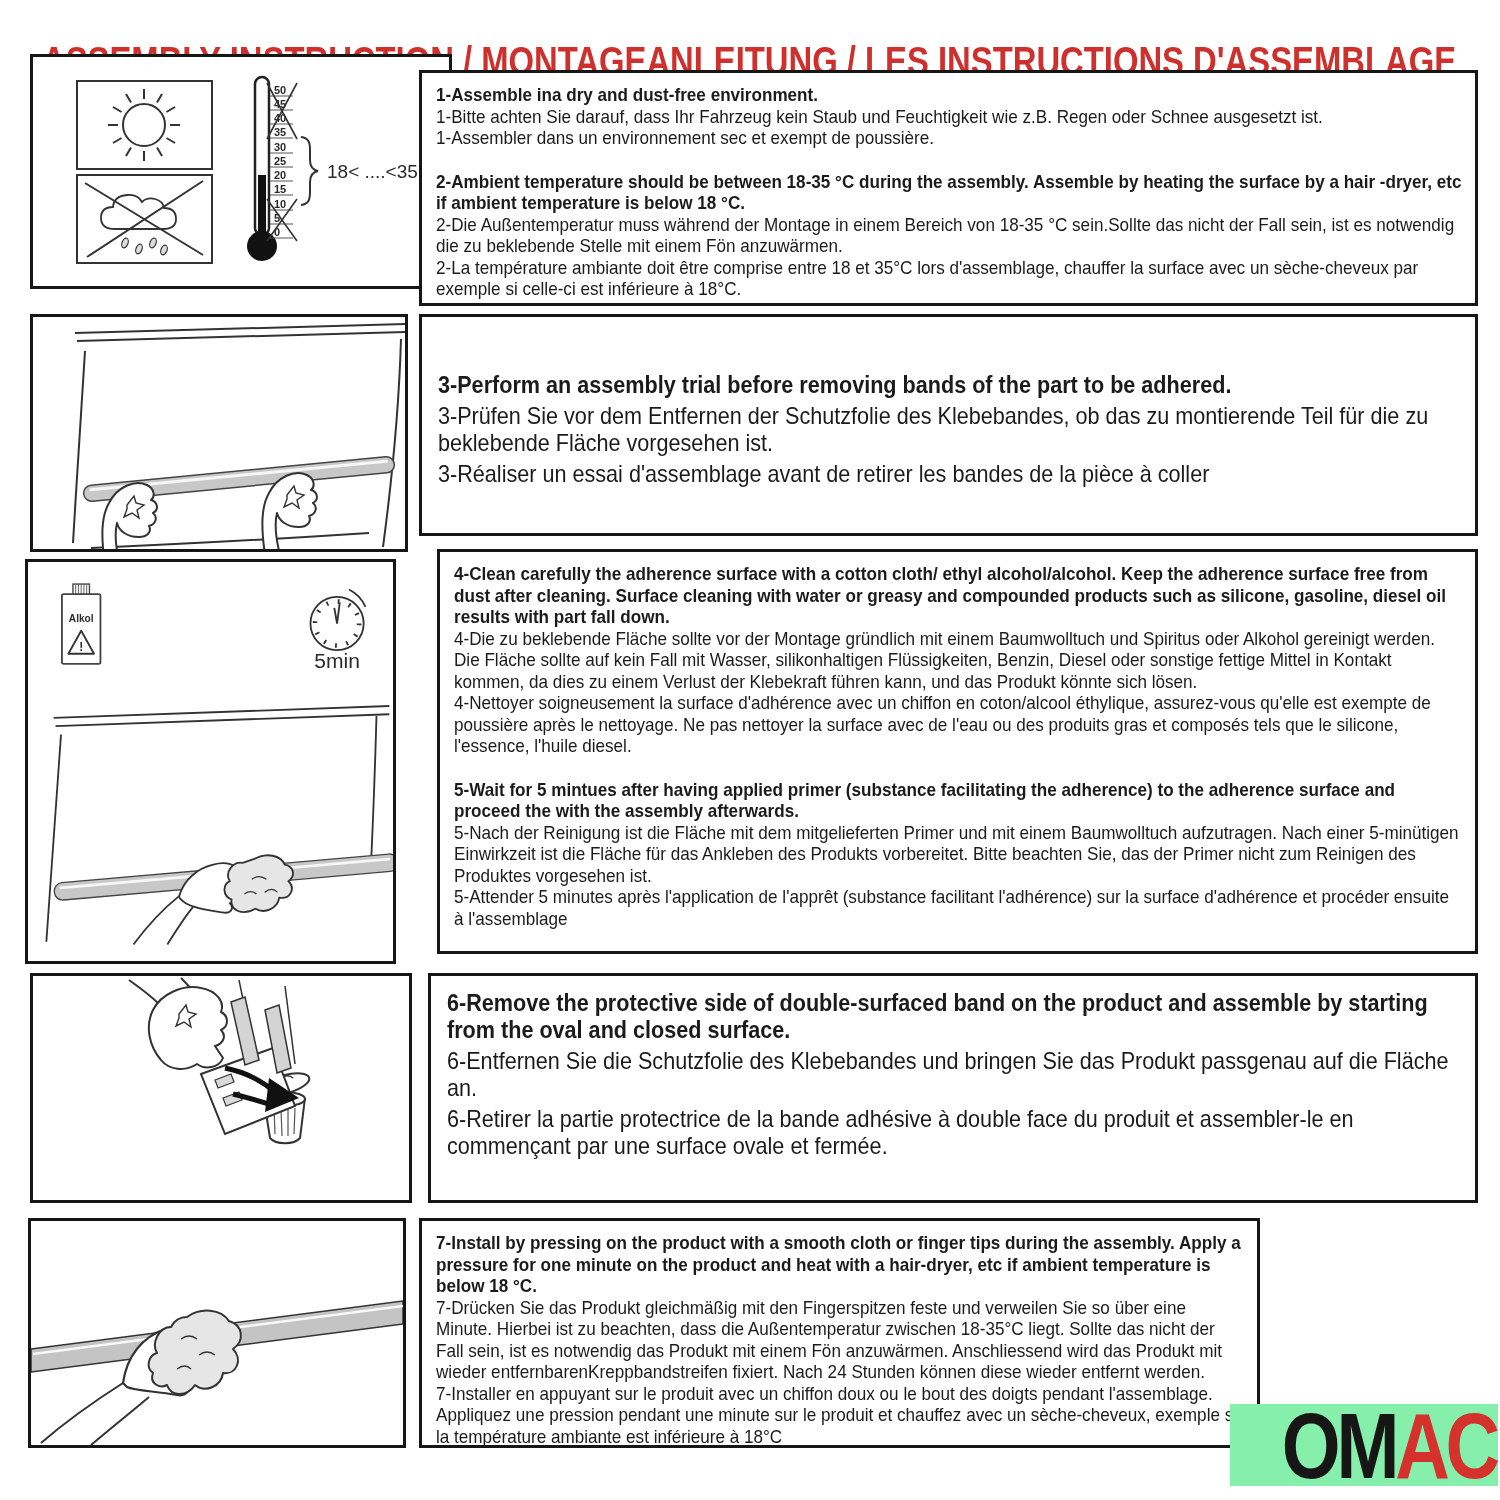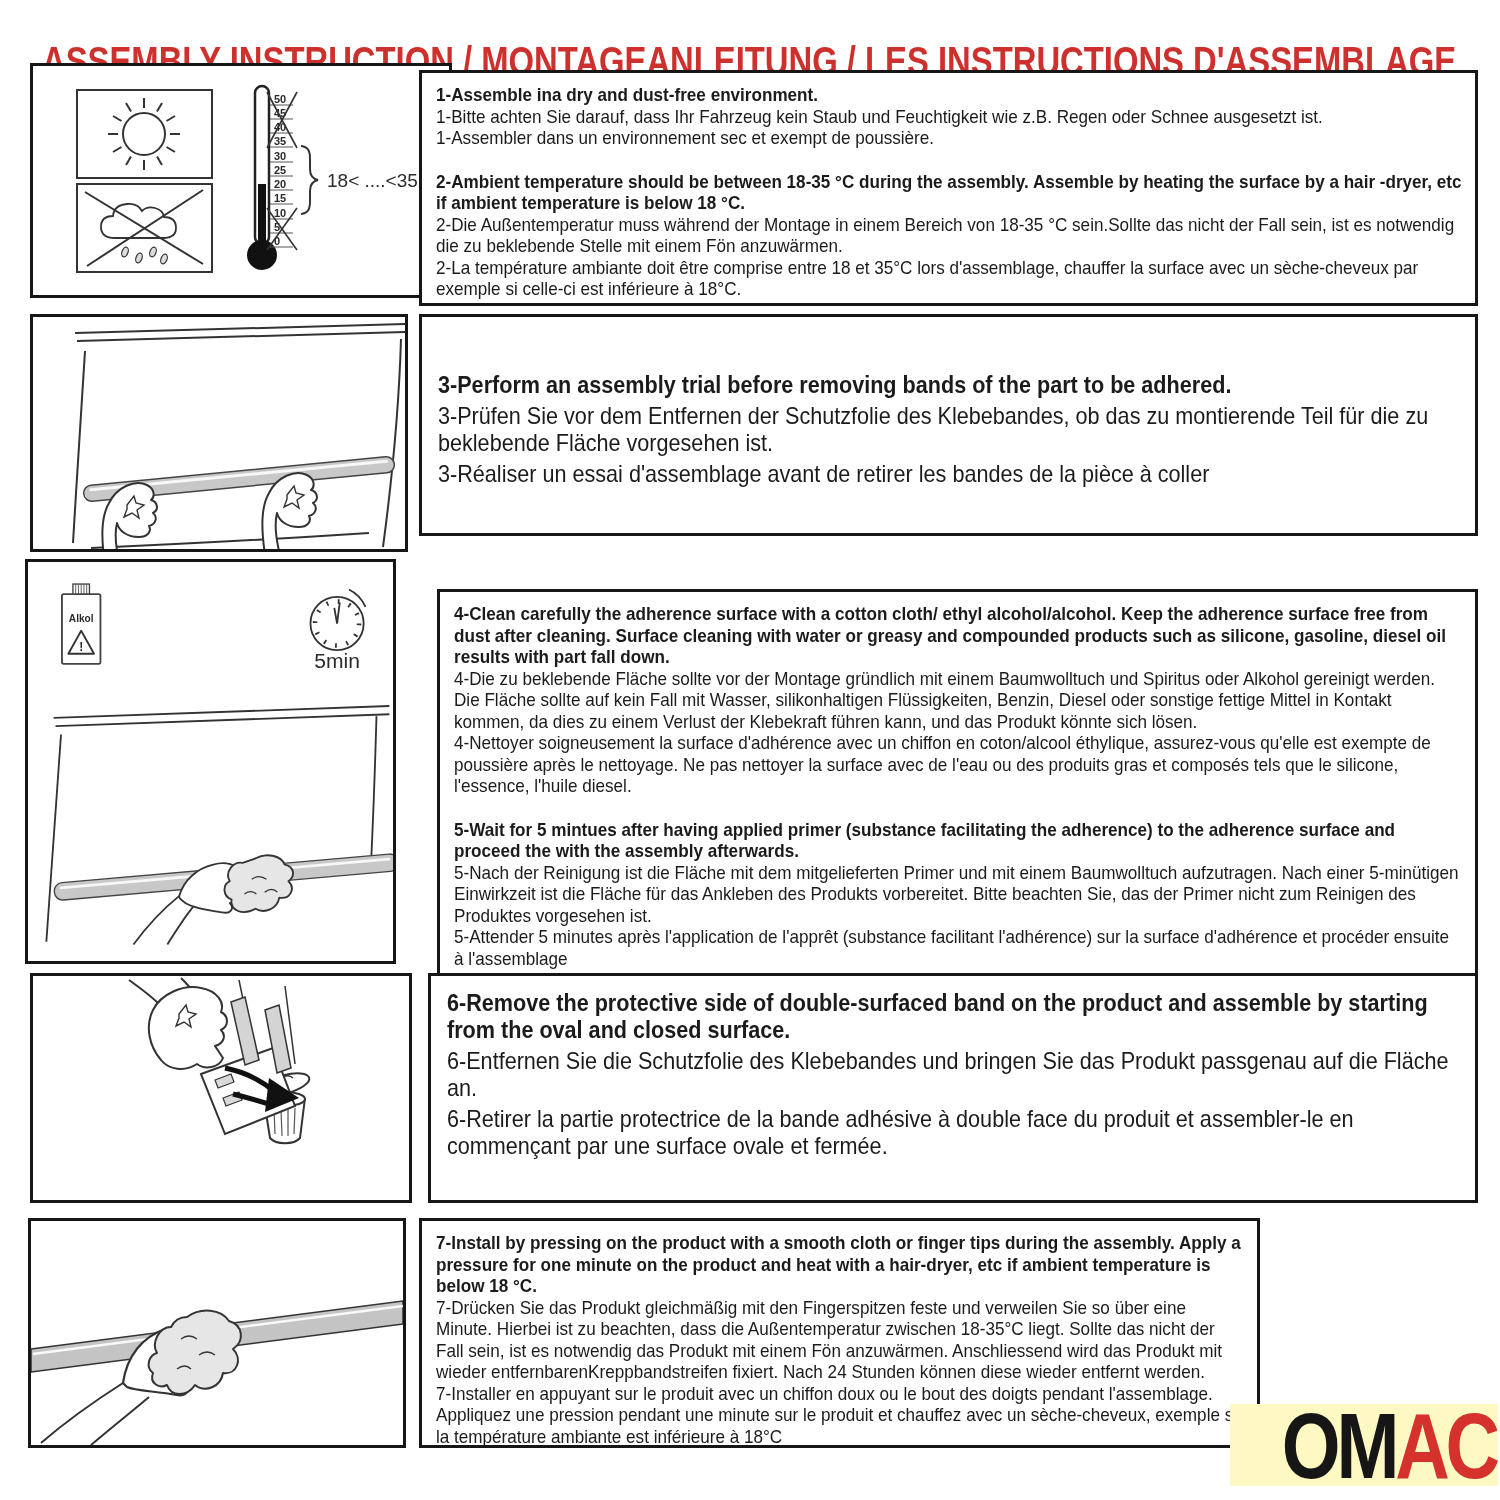--- a/index.html
+++ b/index.html
@@ -13,34 +13,34 @@
   .txt{transform:scaleX(.9);transform-origin:0 0;width:111.2%;}
   .small{font-size:19px;line-height:21.5px;}
   .big{font-size:24px;line-height:27px;}
   .big p + p{margin-top:4px;}
   p{margin:0;}
   .b{font-weight:bold;}
   .gap{margin-top:22px;}
   .pad-s{padding:11px 14px 7px 14px;}
   .pad-m{padding:54px 16px 0 16px;}
   .pad-n{padding:13px 16px 0 16px;}
-  .logo{position:absolute;left:1230px;top:1404px;width:266px;height:82px;background:#fef9c3;
+  .logo{position:absolute;left:1230px;top:1404px;width:266px;height:82px;background:#86efac;
         display:flex;align-items:flex-end;justify-content:flex-end;z-index:5;padding-right:2px;}
   .logo-txt{font-weight:bold;font-size:72px;line-height:62px;letter-spacing:-4px;
             transform:scale(1.05,1.28);transform-origin:right bottom;white-space:nowrap;}
   .logo-black{color:#161616;}
   .logo-red{color:#d5322d;}
   svg text{font-family:"Liberation Sans",sans-serif;fill:#2b2b2b;}
 </style>
 </head>
 <body>
 
 <h1 class="title">ASSEMBLY INSTRUCTION / MONTAGEANLEITUNG / LES INSTRUCTIONS D'ASSEMBLAGE</h1>
 
-<section class="box fig" style="left:30px;top:63px;width:422px;height:235px">
+<section class="box fig" style="left:30px;top:54px;width:422px;height:235px">
   <svg viewBox="0 0 372 229">
 
     <g>
       <rect x="22" y="24" width="135" height="88" fill="#fff" stroke="#333" stroke-width="2"></rect>
       <circle cx="89" cy="68" r="21" fill="#fff" stroke="#333" stroke-width="2"></circle>
       <g stroke="#333" stroke-width="2">
         <line x1="115" y1="68" x2="125" y2="68"></line>
           <line x1="111.5" y1="81" x2="120" y2="86"></line>
         <line x1="102" y1="90.5" x2="107" y2="99"></line>
           <line x1="89" y1="94" x2="89" y2="104"></line>
@@ -190,21 +190,21 @@
     <g transform="translate(210,300)">
       <path d="M-95,99 C-75,72 -60,58 -45,46" stroke="#333" stroke-width="2" fill="none"></path>
       <path d="M-58,99 C-46,80 -40,70 -30,58" stroke="#333" stroke-width="2" fill="none"></path>
       <path d="M-45,46 C-40,28 -25,16 -8,12 C6,8 18,12 20,20 C22,26 16,30 10,30 C18,32 20,40 12,42 C20,46 18,54 10,54 C16,60 10,66 2,64 C-12,62 -28,60 -38,54 C-44,50 -46,48 -45,46 Z" fill="#fff" stroke="#333" stroke-width="2" stroke-linejoin="round"></path>
       <path d="M36,6 C50,-2 66,2 70,12 C80,14 82,24 74,30 C82,38 76,50 64,48 C62,60 48,66 38,60 C24,68 10,62 12,50 C2,46 2,34 10,30 C4,20 14,8 24,10 Z" fill="#e6e6e6" stroke="#333" stroke-width="2" stroke-linejoin="round"></path>
       <path d="M34,28 q8,-6 16,0 M48,42 q8,-6 14,0 M26,44 q7,-5 13,0" fill="none" stroke="#333" stroke-width="1.3"></path>
     </g>
   </svg>
 </section>
 
-<section class="box pad-s" style="left:437px;top:589px;width:1041px;height:405px">
+<section class="box pad-s" style="left:437px;top:549px;width:1041px;height:405px">
   <div class="txt small">
     <p class="b">4-Clean carefully the adherence surface with a cotton cloth/ ethyl alcohol/alcohol. Keep the adherence surface free from dust after cleaning. Surface cleaning with water or greasy and compounded products such as silicone, gasoline, diesel oil results with part fall down.</p>
     <p>4-Die zu beklebende Fläche sollte vor der Montage gründlich mit einem Baumwolltuch und Spiritus oder Alkohol gereinigt werden. Die Fläche sollte auf kein Fall mit Wasser, silikonhaltigen Flüssigkeiten, Benzin, Diesel oder sonstige fettige Mittel in Kontakt kommen, da dies zu einem Verlust der Klebekraft führen kann, und das Produkt könnte sich lösen.</p>
     <p>4-Nettoyer soigneusement la surface d'adhérence avec un chiffon en coton/alcool éthylique, assurez-vous qu'elle est exempte de poussière après le nettoyage. Ne pas nettoyer la surface avec de l'eau ou des produits gras et composés tels que le silicone, l'essence, l'huile diesel.</p>
     <p class="b gap">5-Wait for 5 mintues after having applied primer (substance facilitating the adherence) to the adherence surface and proceed the with the assembly afterwards.</p>
     <p>5-Nach der Reinigung ist die Fläche mit dem mitgelieferten Primer und mit einem Baumwolltuch aufzutragen. Nach einer 5-minütigen Einwirkzeit ist die Fläche für das Ankleben des Produkts vorbereitet. Bitte beachten Sie, das der Primer nicht zum Reinigen des Produktes vorgesehen ist.</p>
     <p>5-Attender 5 minutes après l'application de l'apprêt (substance facilitant l'adhérence) sur la surface d'adhérence et procéder ensuite à l'assemblage</p>
   </div>
 </section>
 

